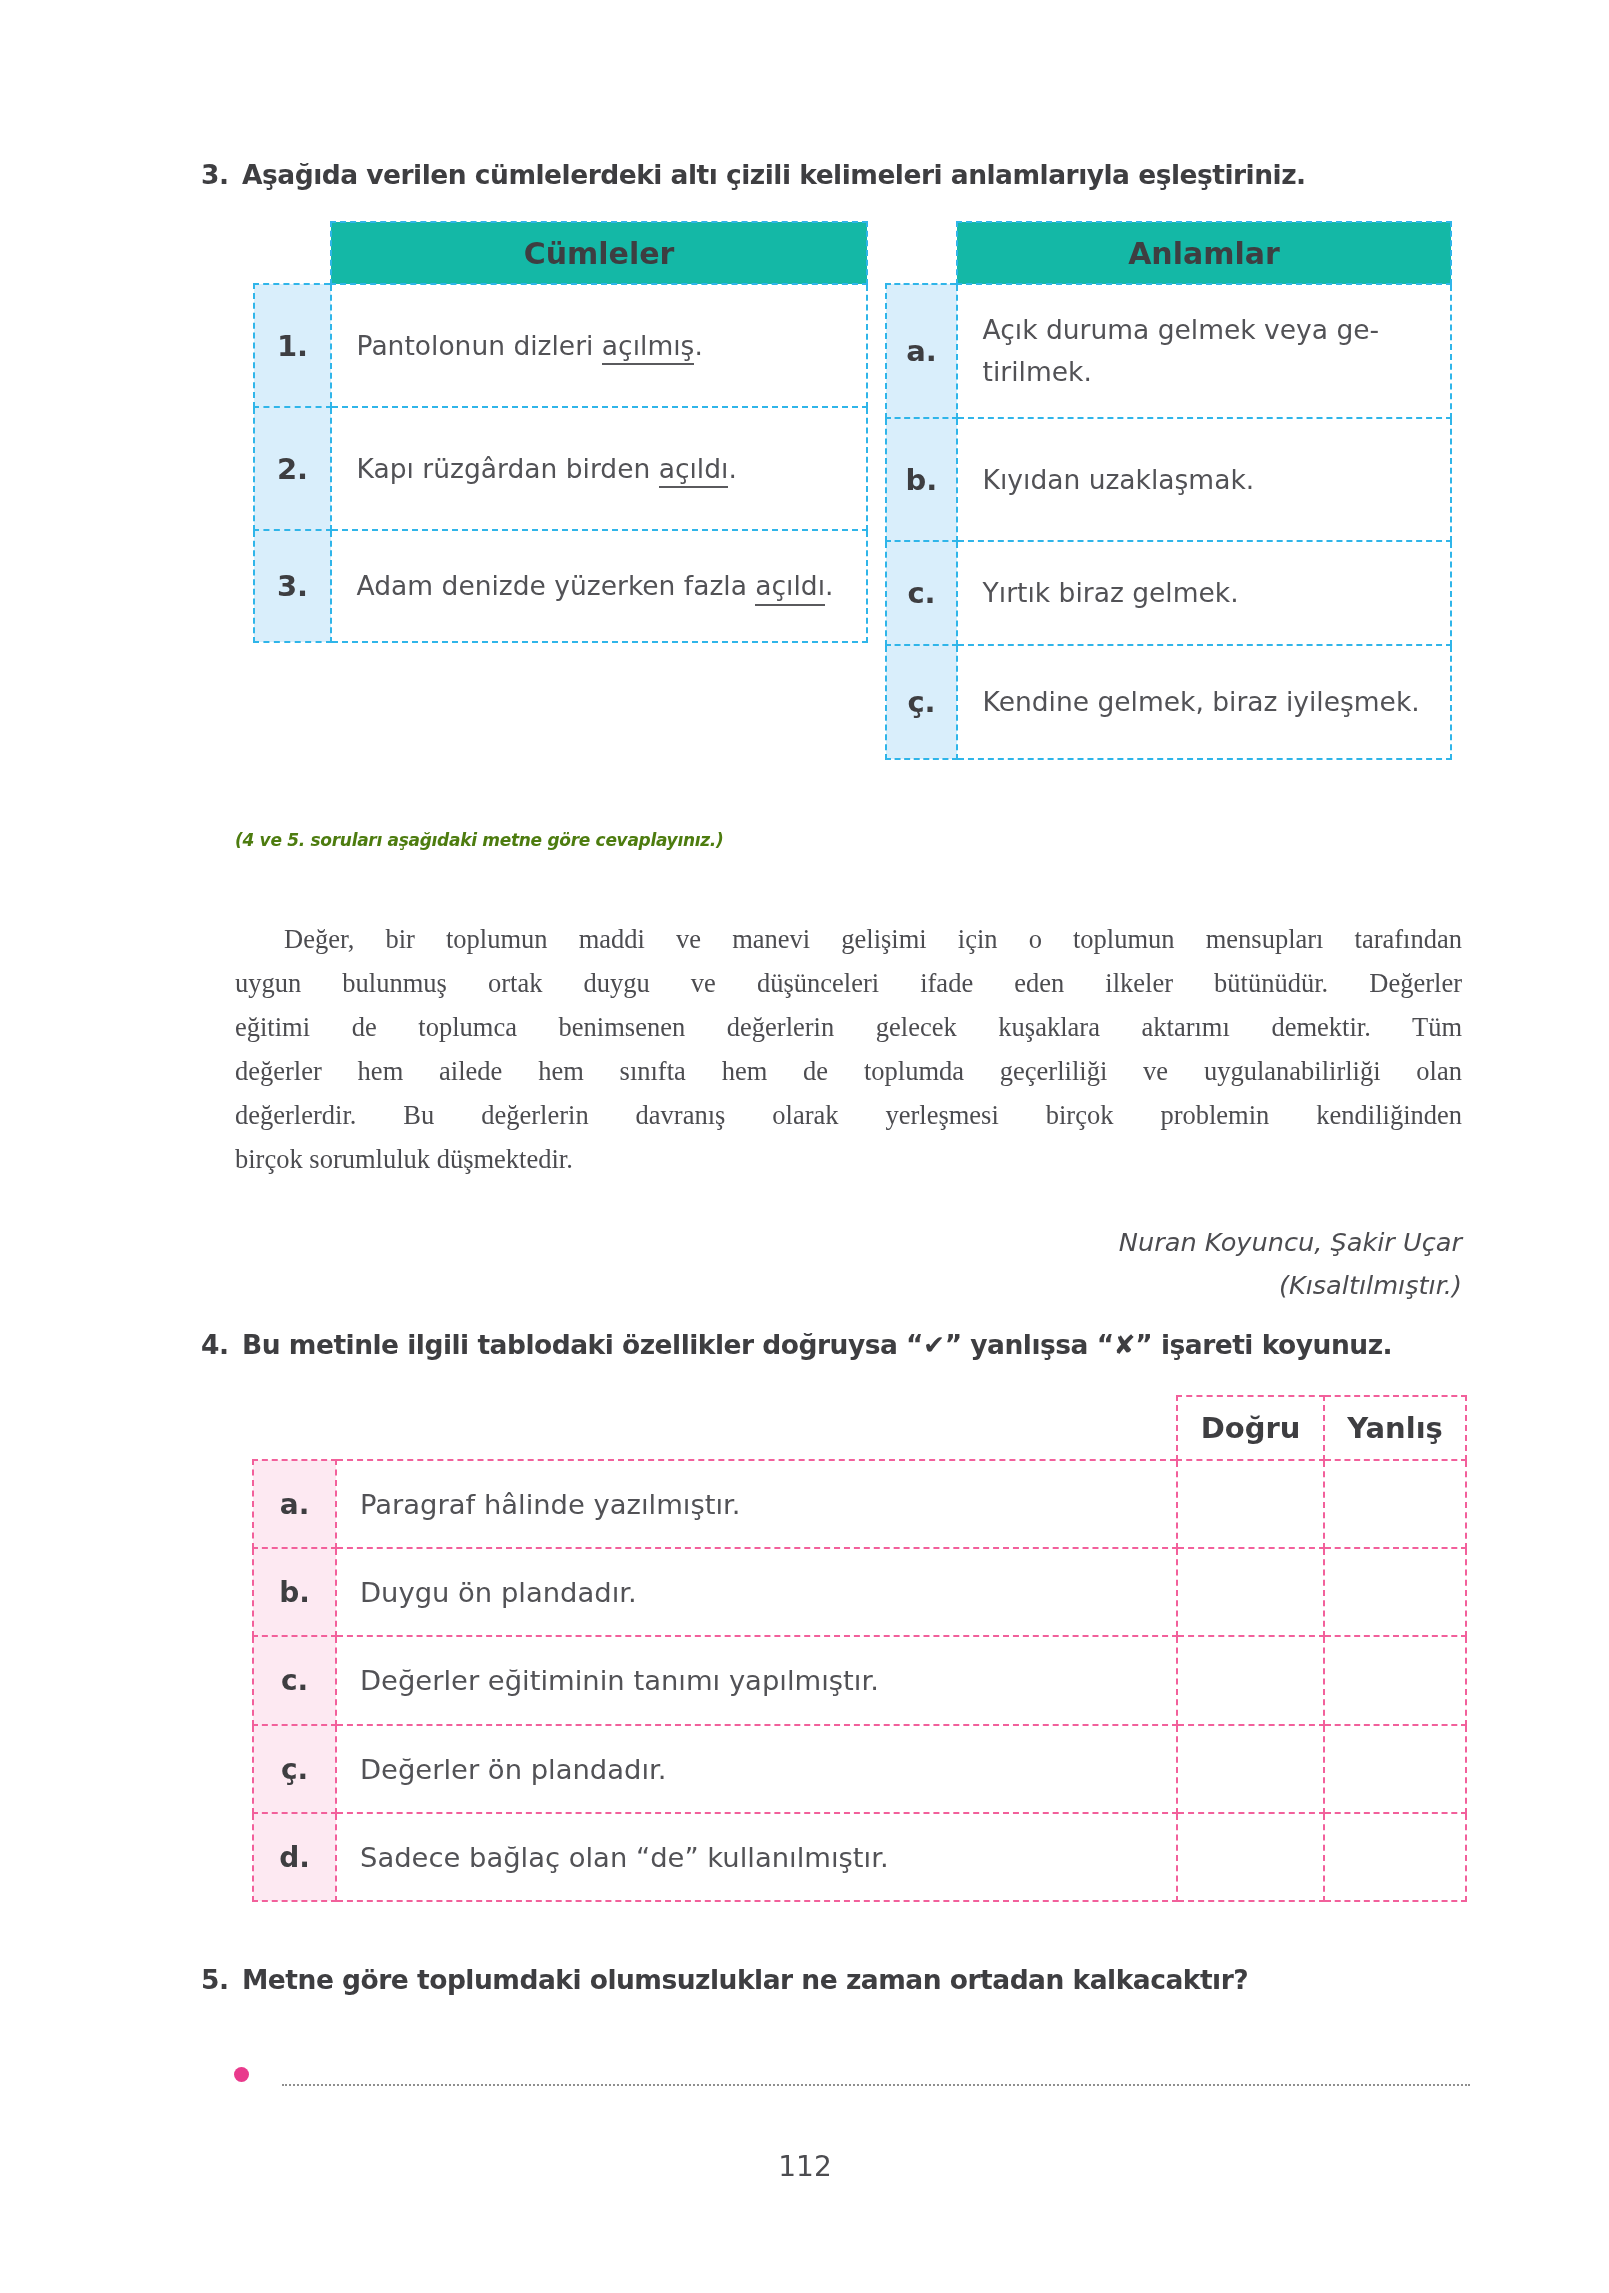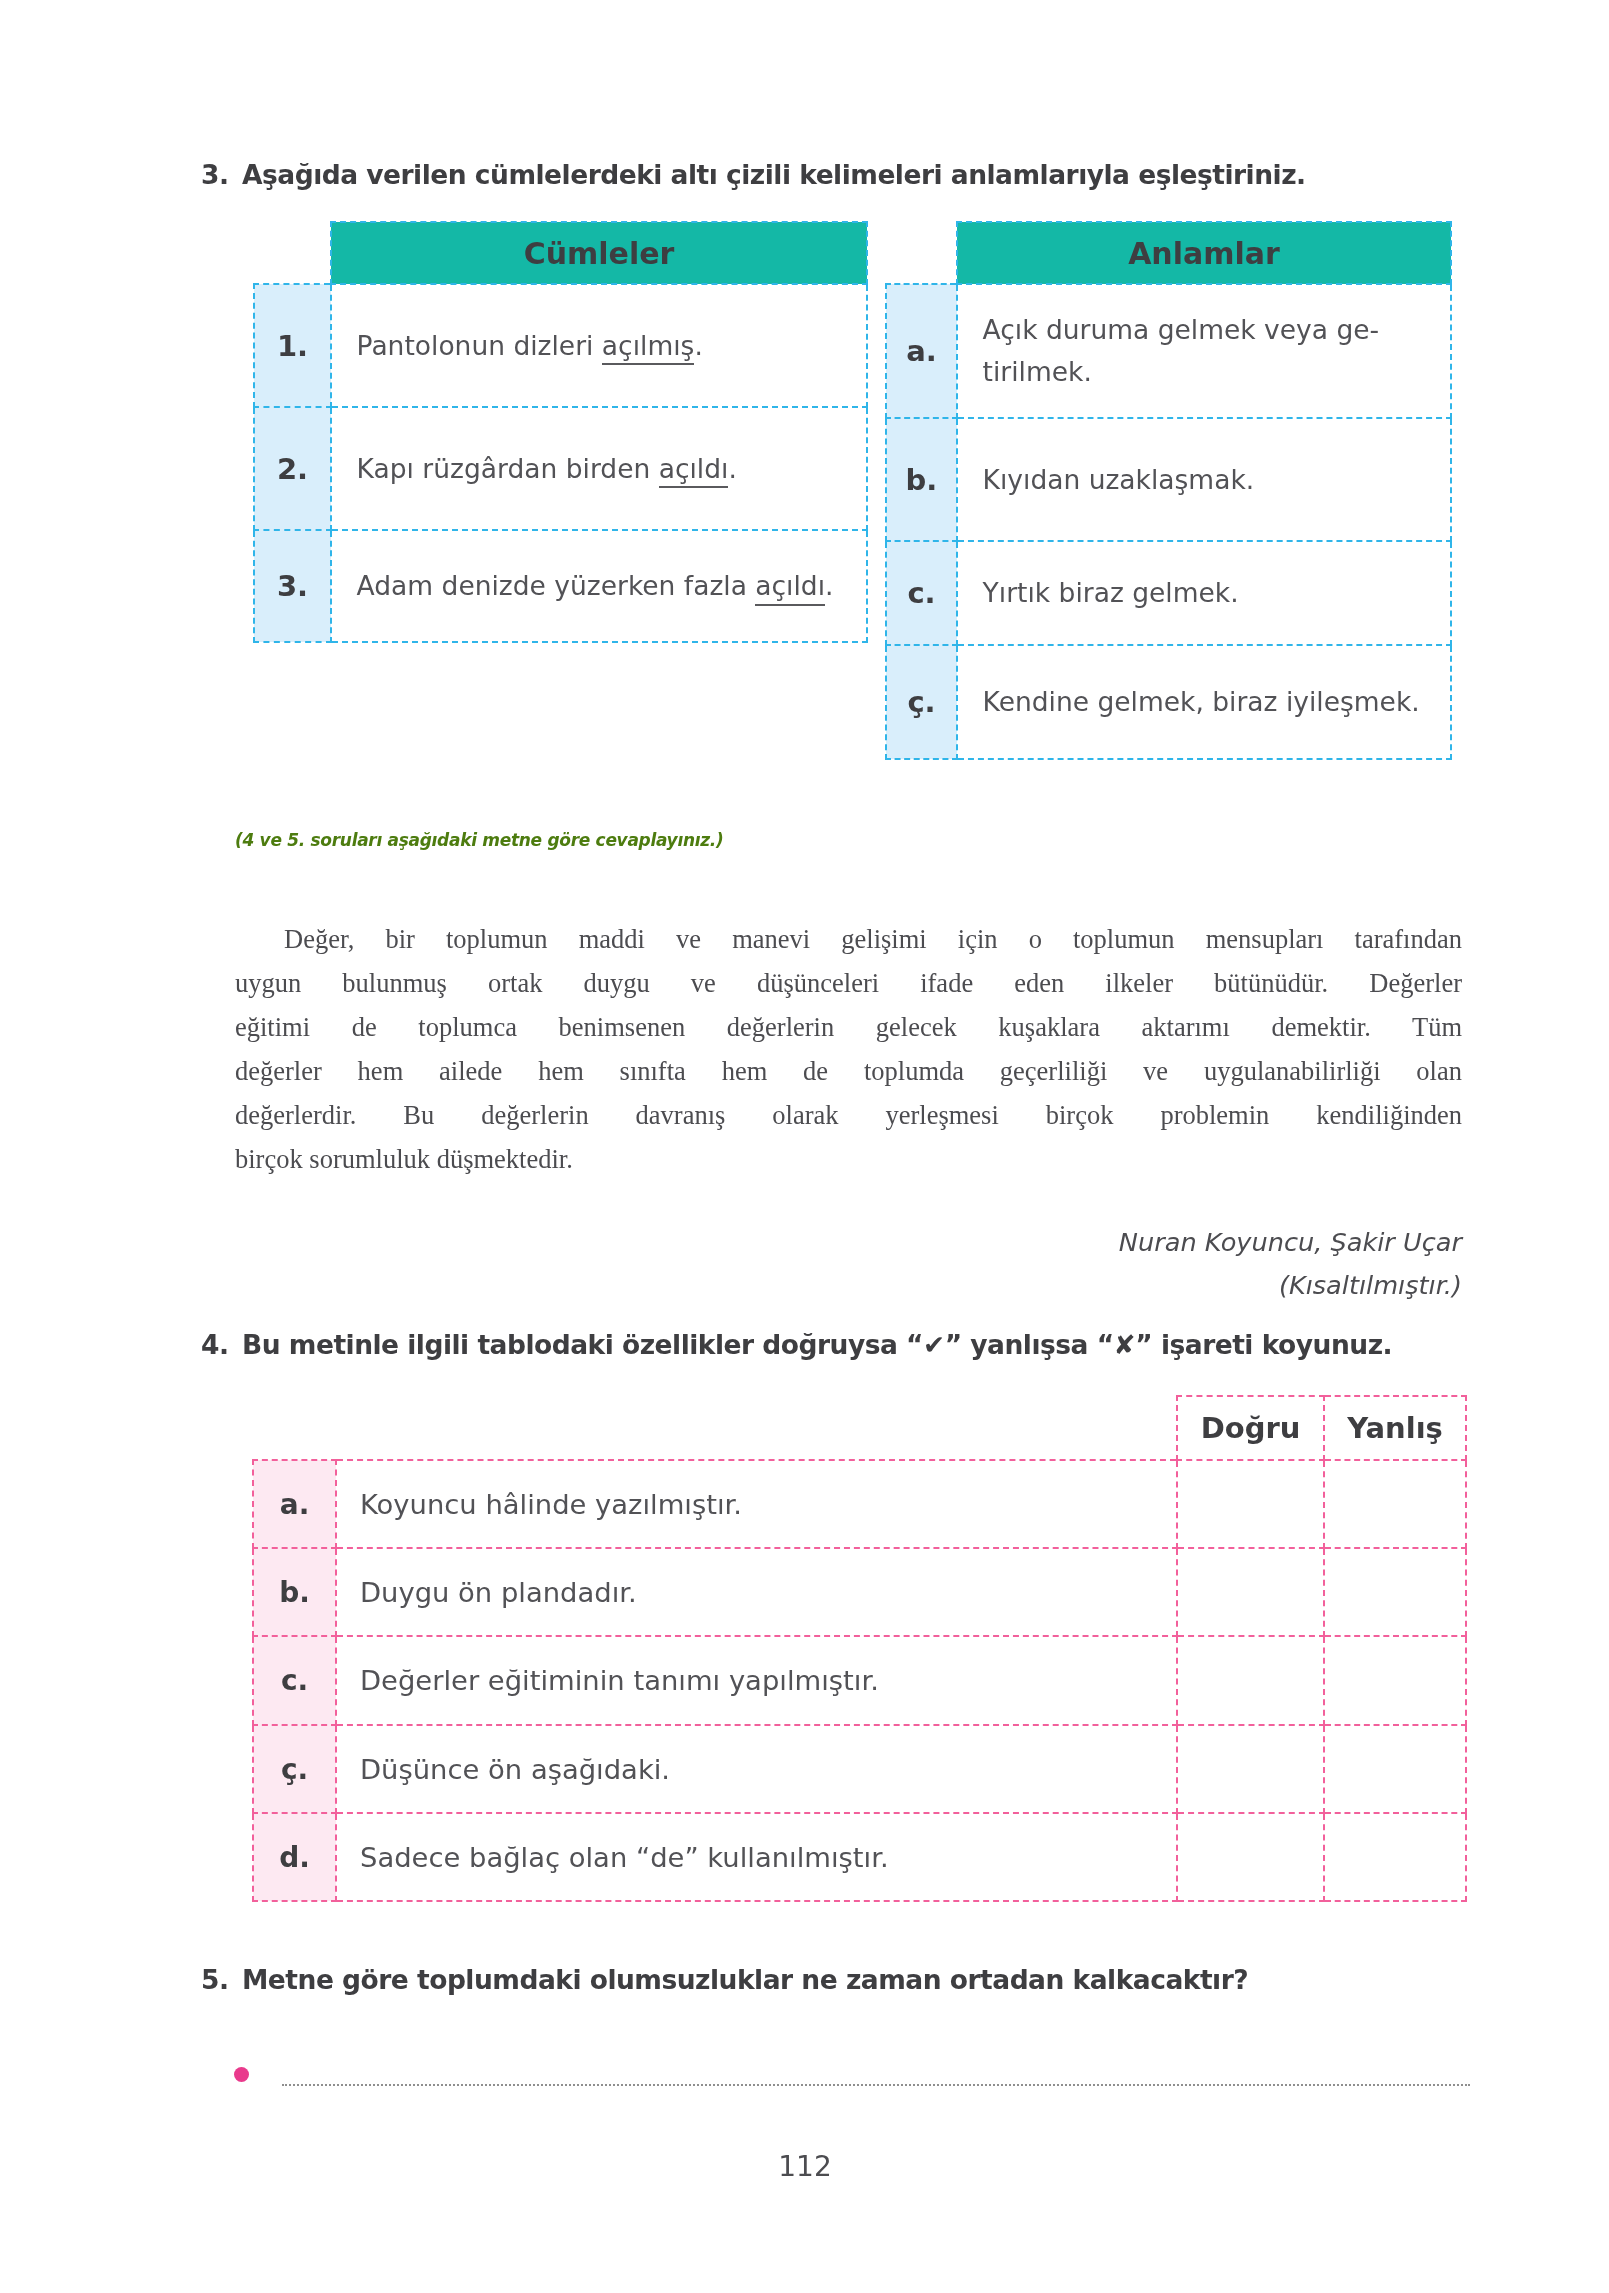--- a/index.html
+++ b/index.html
@@ -141,39 +141,39 @@
       </colgroup>
     <tbody>
         <tr style="height:64px">
       <td class="noborder"></td>
       <td class="noborder"></td>
       <td class="tfhead">Doğru</td>
       <td class="tfhead">Yanlış</td>
     </tr>
     <tr style="height:88px">
       <td class="lblp">a.</td>
-      <td class="stmt">Koyuncu hâlinde yazılmıştır.</td>
+      <td class="stmt">Paragraf hâlinde yazılmıştır.</td>
       <td class="ans"></td>
       <td class="ans"></td>
     </tr>
     <tr style="height:88px">
       <td class="lblp">b.</td>
       <td class="stmt">Duygu ön plandadır.</td>
       <td class="ans"></td>
       <td class="ans"></td>
     </tr>
     <tr style="height:89px">
       <td class="lblp">c.</td>
       <td class="stmt">Değerler eğitiminin tanımı yapılmıştır.</td>
       <td class="ans"></td>
       <td class="ans"></td>
     </tr>
     <tr style="height:88px">
       <td class="lblp">ç.</td>
-      <td class="stmt">Düşünce ön aşağıdaki.</td>
+      <td class="stmt">Değerler ön plandadır.</td>
       <td class="ans"></td>
       <td class="ans"></td>
     </tr>
     <tr style="height:88px">
       <td class="lblp">d.</td>
       <td class="stmt">Sadece bağlaç olan “de” kullanılmıştır.</td>
       <td class="ans"></td>
       <td class="ans"></td>
     </tr>
   </tbody>

